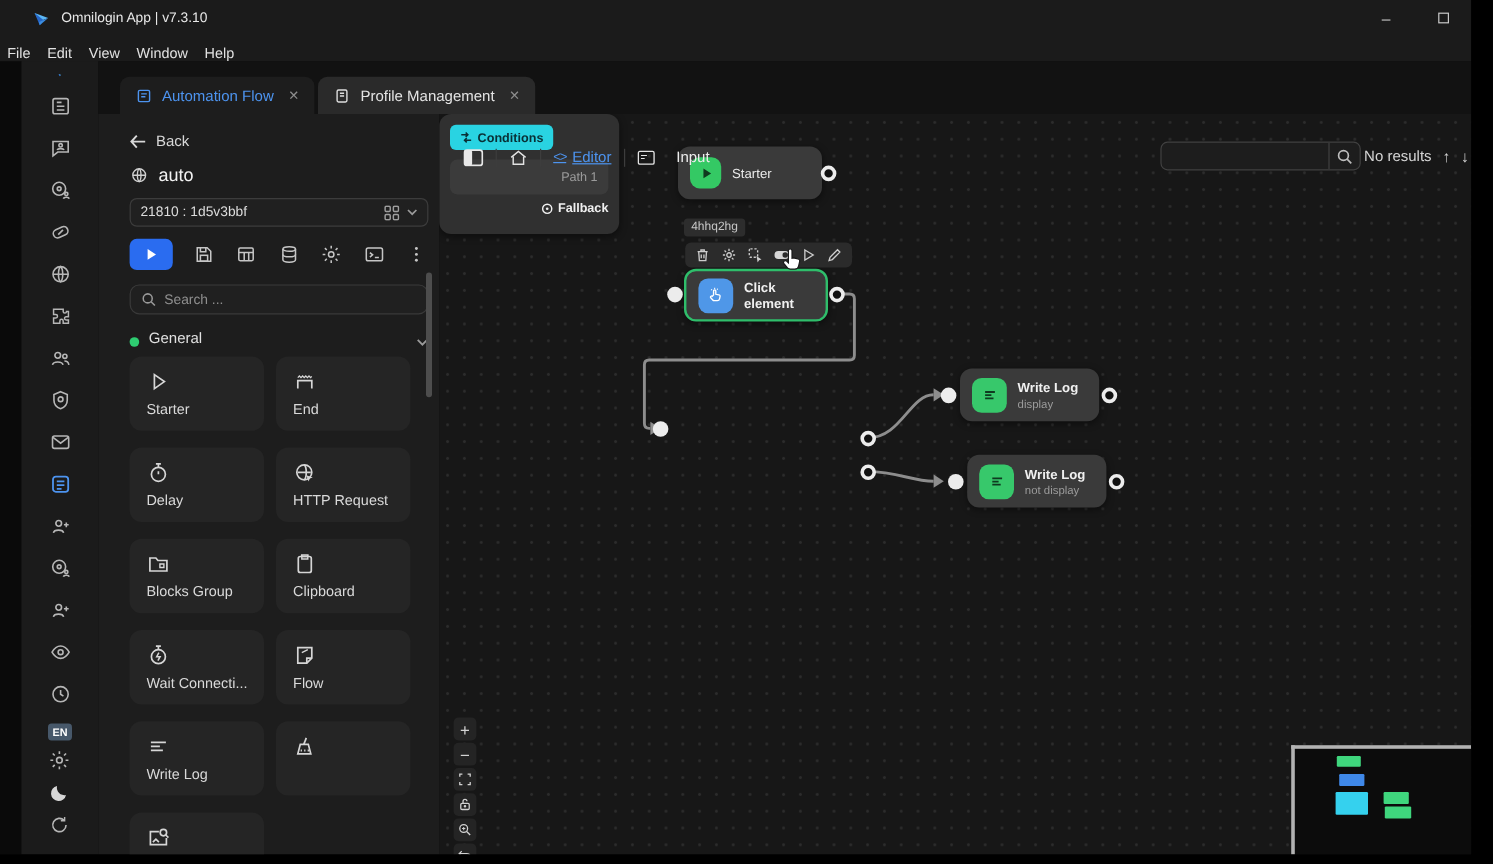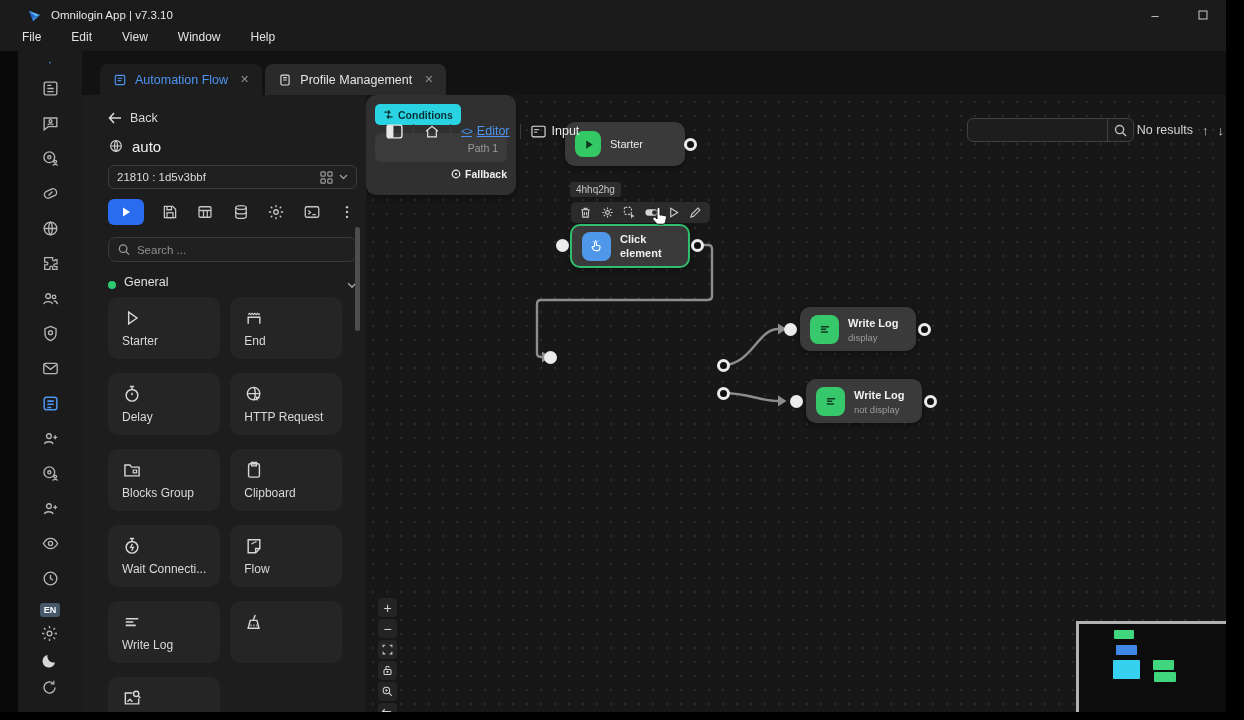--- a/index.html
+++ b/index.html
@@ -6,21 +6,21 @@
   html,body{width:1244px;height:720px;overflow:hidden}
   body{font-family:"Liberation Sans","DejaVu Sans",sans-serif;background:#000;color:#ddd;font-size:12px;-webkit-font-smoothing:antialiased}
   .app{position:relative;width:1244px;height:720px;background:#060606}
   .window{position:absolute;left:0;top:0;width:1226px;height:712px;background:#1b1b1b;display:flex;flex-direction:column}
 
   
   .titlebar{height:30px;display:flex;align-items:center;padding:0 10px 0 27px;gap:9px;background:#1b1b1b}
   .titlebar .apptitle{font-size:11.5px;color:#e8e8e8}
   .wincontrols{margin-left:auto;display:flex;align-items:center;gap:26px;padding-right:2px}
   .wincontrols .wc{color:#c9c9c9;width:22px;text-align:center;font-size:13px}
-  .menubar{height:21px;display:flex;align-items:flex-start;gap:30px;padding-left:22px;background:#1b1b1b;font-size:12px;color:#e2e2e2}
+  .menubar{height:21px;display:flex;align-items:flex-end;gap:14px;padding-left:6px;background:#1b1b1b;font-size:12px;color:#e2e2e2}
   .menubar span{cursor:default}
 
   .body{flex:1;display:flex;min-height:0}
   .leftstrip{width:18px;background:#0a0a0a}
   
   .rail{width:64px;background:#1b1b1b;display:flex;flex-direction:column;align-items:center;padding:10px 0 8px 0}
   .rail .biglogo{margin-bottom:14px}
   .rail-ic{width:20px;height:20px;color:#b6b6b6;display:flex;align-items:center;justify-content:center;margin-bottom:15px;flex:none}
   .rail-ic svg{width:19px;height:19px}
   .rail-ic.active{color:#4d94f0}
@@ -60,21 +60,21 @@
   .card{height:62px;background:#252525;border-radius:10px;padding:11px 14px;display:flex;flex-direction:column;justify-content:space-between;cursor:grab}
   .card .cic{width:20px;height:20px;color:#d6d6d6}
   .card .cic svg{width:20px;height:20px}
   .card .clbl{font-size:12px;color:#d9d9d9;white-space:nowrap;overflow:hidden}
   .pscroll{position:absolute;right:6px;top:132px;width:5px;height:104px;background:#4d4d4d;border-radius:3px}
 
   
   .canvas{flex:1;position:relative;background:#171717;background-image:radial-gradient(#2c2c2c 1px,transparent 1.35px);background-size:14px 14px;overflow:hidden;min-width:0}
   .cv-toolbar{position:absolute;left:20px;top:24px;height:24px;display:flex;align-items:center;gap:10px;z-index:5}
   .cv-sep{width:1px;height:15px;background:#3d3d3d}
-  .cv-btn{display:flex;align-items:center;gap:6px;color:#e8e8e8}
+  .cv-btn{display:flex;align-items:center;gap:18px;color:#e8e8e8}
   .editor-link{color:#4d94f0;font-size:12.5px;text-decoration:underline;display:flex;gap:5px;align-items:center}
   .editor-link .code{font-size:11px;letter-spacing:-1px}
   .cv-input-lbl{font-size:12.5px;color:#ececec}
   .cv-search{position:absolute;top:23px;right:92px;width:167px;height:24px;border:1px solid #414141;border-radius:6px;background:#1d1d1d;display:flex;align-items:center;z-index:5}
   .cv-search input{flex:1;height:100%;background:transparent;border:none;outline:none;color:#ddd;padding:0 8px;font-family:inherit;font-size:11.5px;min-width:0}
   .cv-search .magbtn{width:26px;height:100%;border-left:1px solid #414141;display:flex;align-items:center;justify-content:center;color:#bdbdbd}
   .cv-results{position:absolute;top:23px;right:2px;height:24px;display:flex;align-items:center;gap:9px;color:#d5d5d5;font-size:12.5px;z-index:5}
   .cv-results .arr{font-size:13px;color:#d0d0d0}
 
   

